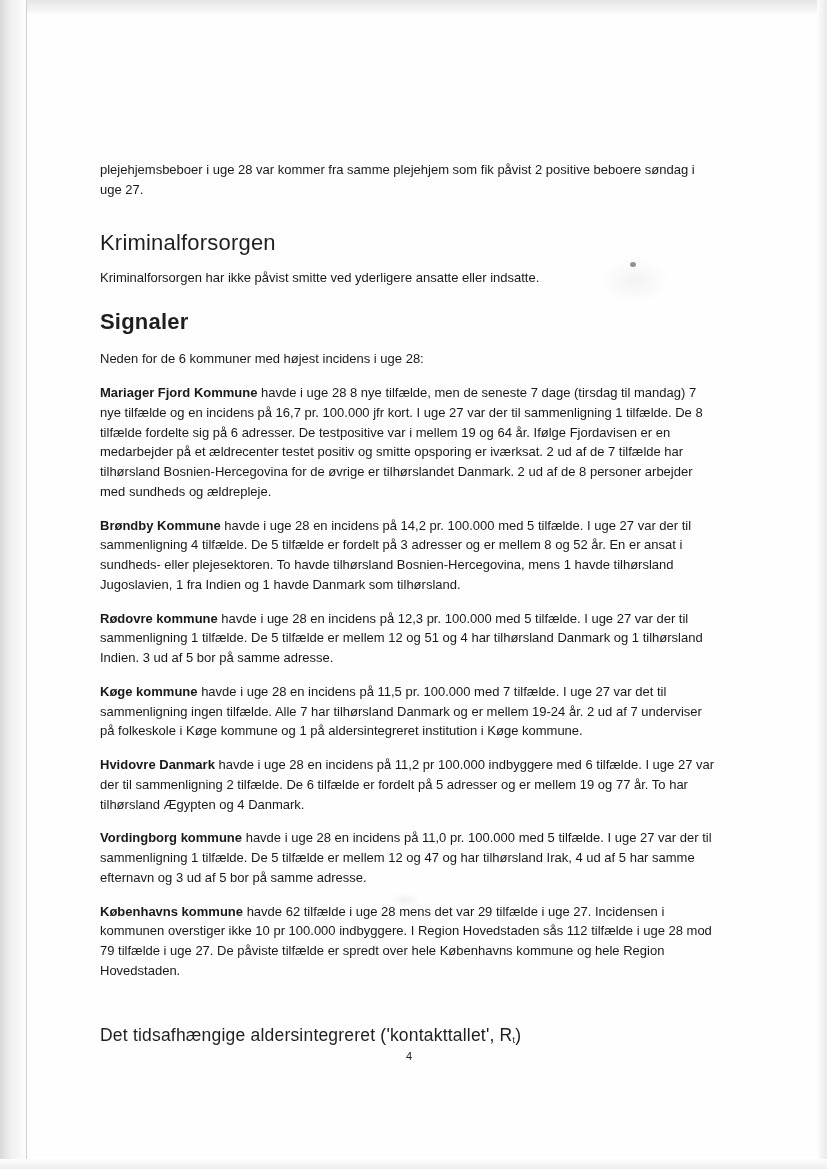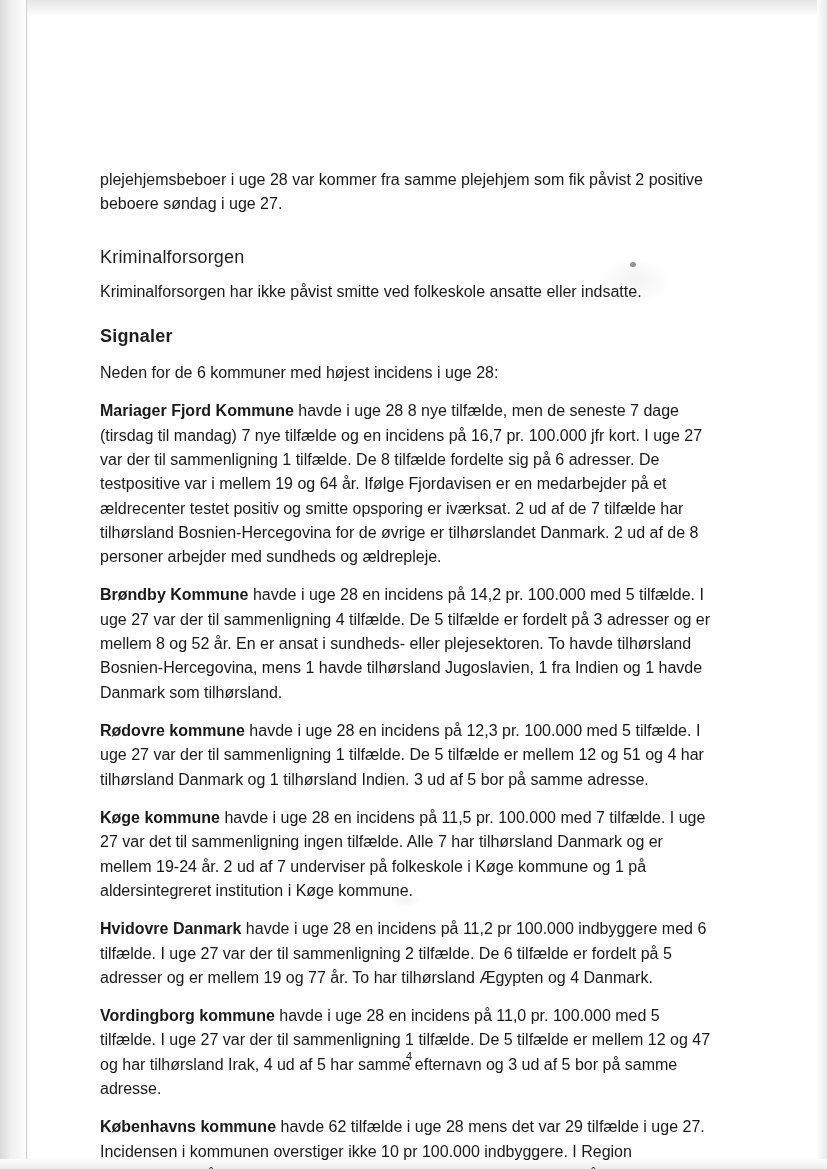--- a/index.html
+++ b/index.html
@@ -80,31 +80,31 @@
   }
 
   .content {
     position: absolute;
     left: 100px;
     top: 160px;
     width: 618px;
   }
 
   .body-text {
-    font-size: 16px;
+    font-size: 13px;
     line-height: 1.52;
     text-align: left;
-    margin: 8px 0 13px 0;
+    margin: 0 0 13px 0;
     color: #191919;
   }
   .intro {
     margin-bottom: 30px;
   }
   h2.heading {
-    font-size: 18px;
+    font-size: 22px;
     font-weight: 400;
     color: #1f1f1f;
     margin: 0 0 12px 0;
     letter-spacing: 0.2px;
   }
   h2.heading-signaler {
     margin-top: 22px;
     margin-bottom: 14px;
     font-weight: bold;
   }
@@ -148,21 +148,21 @@
   <div class="smudge smudge-a"></div>
   <div class="smudge smudge-b"></div>
   <div class="smudge smudge-c"></div>
 
   <div class="content">
 
     <p class="body-text intro">plejehjemsbeboer i uge 28 var kommer fra samme plejehjem som fik påvist 2 positive beboere søndag i uge 27.</p>
 
     <h2 class="heading">Kriminalforsorgen</h2>
 
-    <p class="body-text">Kriminalforsorgen har ikke påvist smitte ved folkeskole ansatte eller indsatte.</p>
+    <p class="body-text">Kriminalforsorgen har ikke påvist smitte ved yderligere ansatte eller indsatte.</p>
 
     <h2 class="heading heading-signaler">Signaler</h2>
 
     <p class="body-text lead">Neden for de 6 kommuner med højest incidens i uge 28:</p>
 
     <p class="body-text muni">
       <b>Mariager Fjord Kommune</b><span> havde i uge 28 8 nye tilfælde, men de seneste 7 dage (tirsdag til mandag) 7 nye tilfælde og en incidens på 16,7 pr. 100.000 jfr kort. I uge 27 var der til sammenligning 1 tilfælde. De 8 tilfælde fordelte sig på 6 adresser. De testpositive var i mellem 19 og 64 år. Ifølge Fjordavisen er en medarbejder på et ældrecenter testet positiv og smitte opsporing er iværksat. 2 ud af de 7 tilfælde har tilhørsland Bosnien-Hercegovina for de øvrige er tilhørslandet Danmark. 2 ud af de 8 personer arbejder med sundheds og ældrepleje.</span>
     </p>
 
     <p class="body-text muni">

